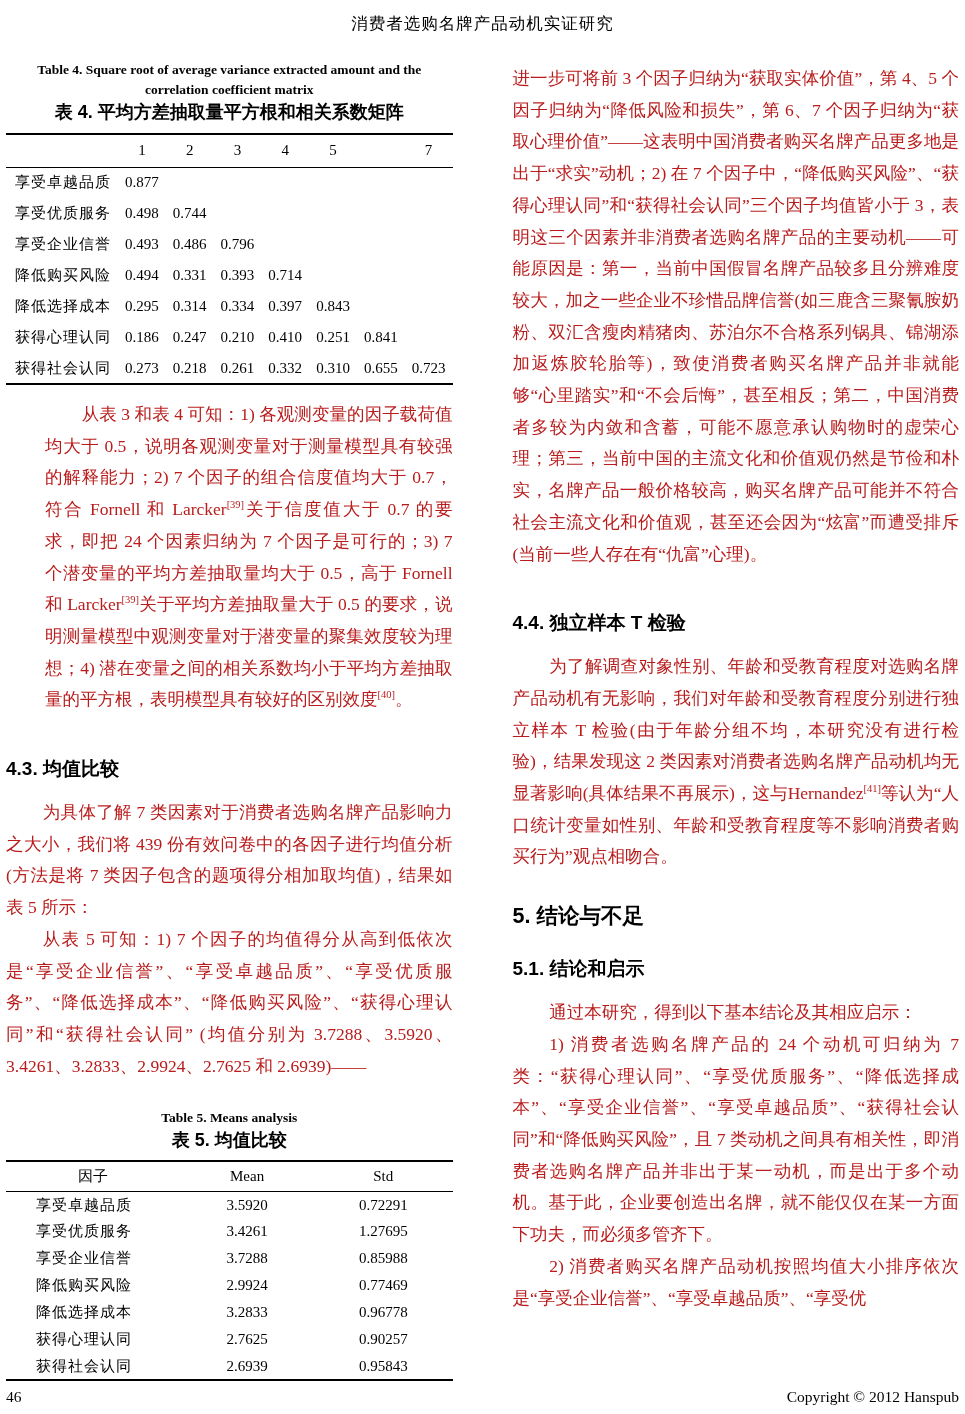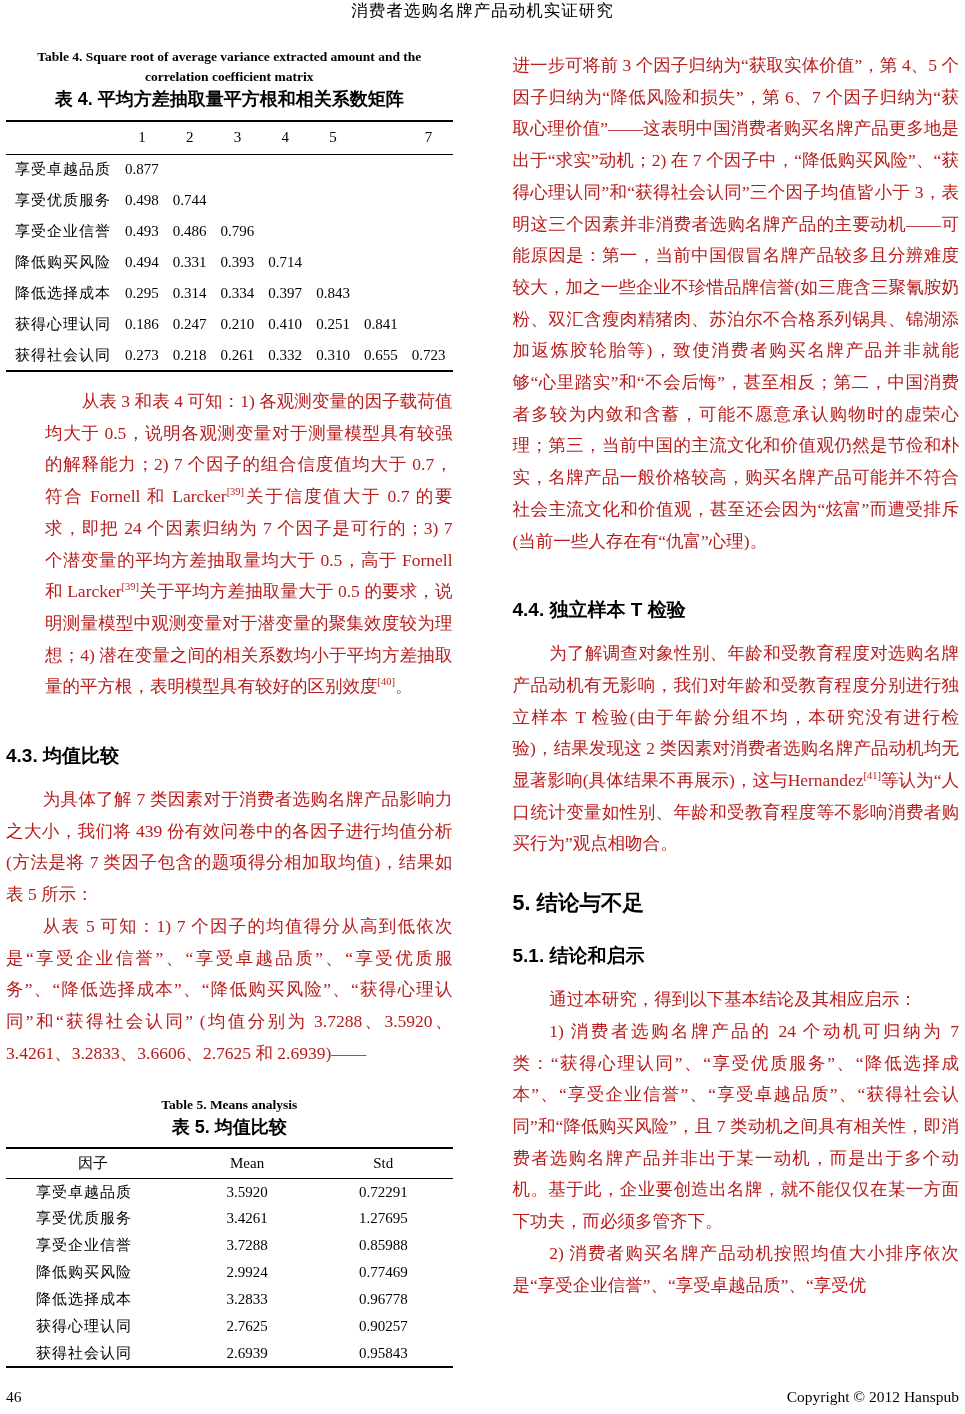--- a/index.html
+++ b/index.html
@@ -7,21 +7,21 @@
   .page {
     position:relative;
     width:965px; height:1414px;
     background:#ffffff; color:#000;
     font-family:"Liberation Serif","DejaVu Serif",serif;
     overflow:hidden;
   }
   .doc-title {
     text-align:center;
     font-size:16.5px;
-    padding-top:0;
+    padding-top:13px;
     letter-spacing:1px;
   }
   .cols {
     display:flex;
     gap:60px;
     padding:0 6px;
     margin-top:23px;
   }
   .col { width:456px; }
 
@@ -214,21 +214,21 @@
               <td class="num-cell">0.723</td>
             </tr>
           </tbody>
       </table>
 
       <p class="body-par indent mt"><span>从表 3 和表 4 可知：1)  各观测变量的因子载荷值均大于 0.5，说明各观测变量对于测量模型具有较强的解释能力；2) 7 个因子的组合信度值均大于 0.7，符合 Fornell 和 Larcker</span><sup>[39]</sup><span>关于信度值大于 0.7 的要求，即把 24 个因素归纳为 7 个因子是可行的；3) 7 个潜变量的平均方差抽取量均大于 0.5，高于 Fornell 和 Larcker</span><sup>[39]</sup><span>关于平均方差抽取量大于 0.5 的要求，说明测量模型中观测变量对于潜变量的聚集效度较为理想；4)  潜在变量之间的相关系数均小于平均方差抽取量的平方根，表明模型具有较好的区别效度</span><sup>[40]</sup><span>。</span></p>
 
       <div class="h-sub">4.3.  均值比较</div>
 
       <p class="body-par indent">为具体了解 7 类因素对于消费者选购名牌产品影响力之大小，我们将 439 份有效问卷中的各因子进行均值分析(方法是将 7 类因子包含的题项得分相加取均值)，结果如表 5 所示：</p>
-      <p class="body-par indent">从表 5 可知：1) 7 个因子的均值得分从高到低依次是“享受企业信誉”、“享受卓越品质”、“享受优质服务”、“降低选择成本”、“降低购买风险”、“获得心理认同”和“获得社会认同” (均值分别为 3.7288、3.5920、3.4261、3.2833、3.6606、2.7625 和 2.6939)——</p>
+      <p class="body-par indent">从表 5 可知：1) 7 个因子的均值得分从高到低依次是“享受企业信誉”、“享受卓越品质”、“享受优质服务”、“降低选择成本”、“降低购买风险”、“获得心理认同”和“获得社会认同” (均值分别为 3.7288、3.5920、3.4261、3.2833、2.9924、2.7625 和 2.6939)——</p>
 
       <div class="cap-block-2">
         <div class="cap-en">Table 5. Means analysis</div>
         <div class="cap-zh">表 5.  均值比较</div>
       </div>
 
       <table class="paper-table" id="table5">
         <colgroup>
           <col style="width:39%">
           <col style="width:30%">

